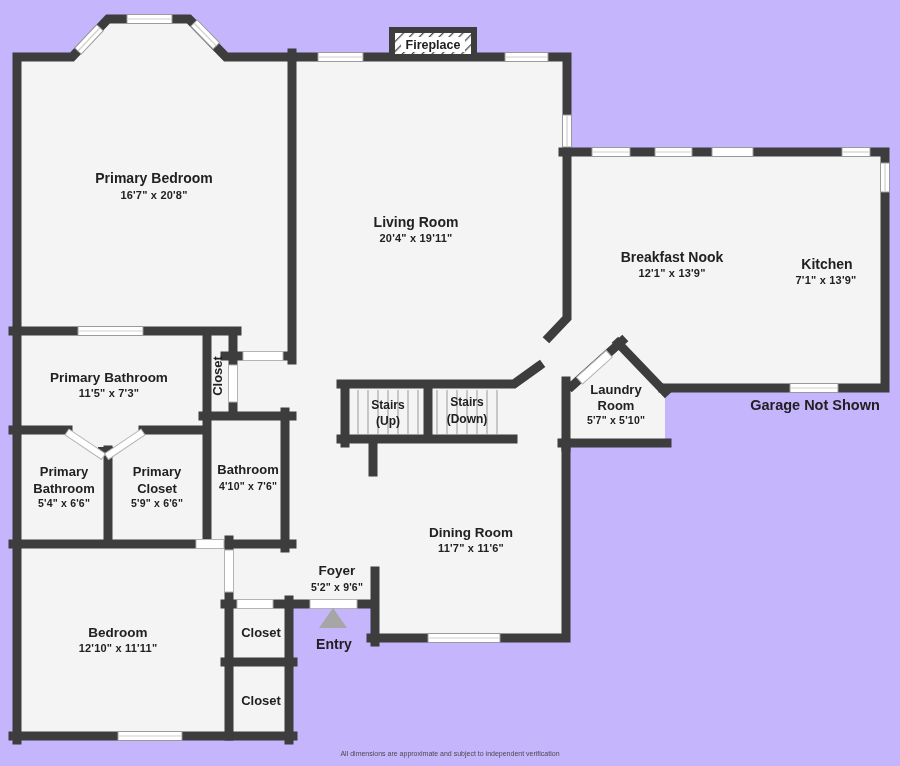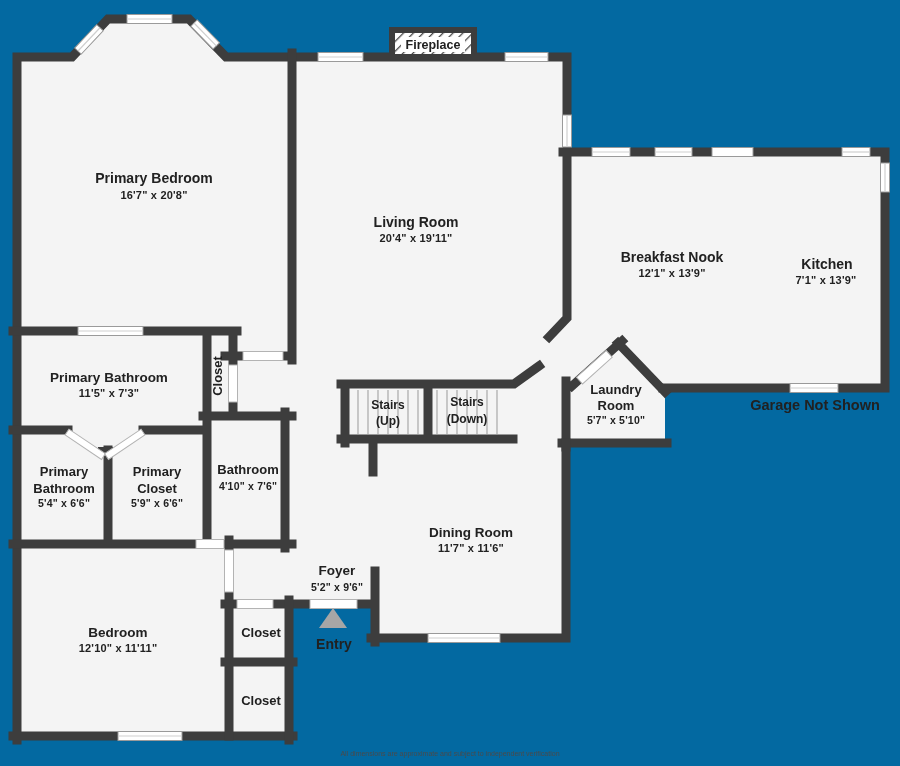--- a/index.html
+++ b/index.html
@@ -1,16 +1,16 @@
 <!DOCTYPE html>
 <html><head>
 <meta charset="utf-8">
 <style>
   html,body{margin:0;padding:0;background:#fcfcfc;}
-  .plan-wrap{width:900px;height:766px;position:relative;background:#0369a1;overflow:hidden;}
+  .plan-wrap{width:900px;height:766px;position:relative;background:#c4b5fd;overflow:hidden;}
   svg{display:block;}
   text{font-family:"Liberation Sans","DejaVu Sans",sans-serif;font-weight:700;fill:#212121;}
   .dims{letter-spacing:.2px;}
   .disclaimer{font-weight:400;fill:#4a4a4a;}
   .wall{stroke:#3d3d3d;stroke-width:9;fill:none;stroke-linecap:square;stroke-linejoin:miter;}
   .floor{fill:#f4f4f4;}
   .win-rect{fill:#ffffff;stroke:#9a9a9a;stroke-width:1;}
   .win-line{stroke:#cfcfcf;stroke-width:1.2;}
   .door-rect{fill:#ffffff;stroke:#b3b3b3;stroke-width:1;}
   .tread{stroke:#a8a8a8;stroke-width:1.2;}

